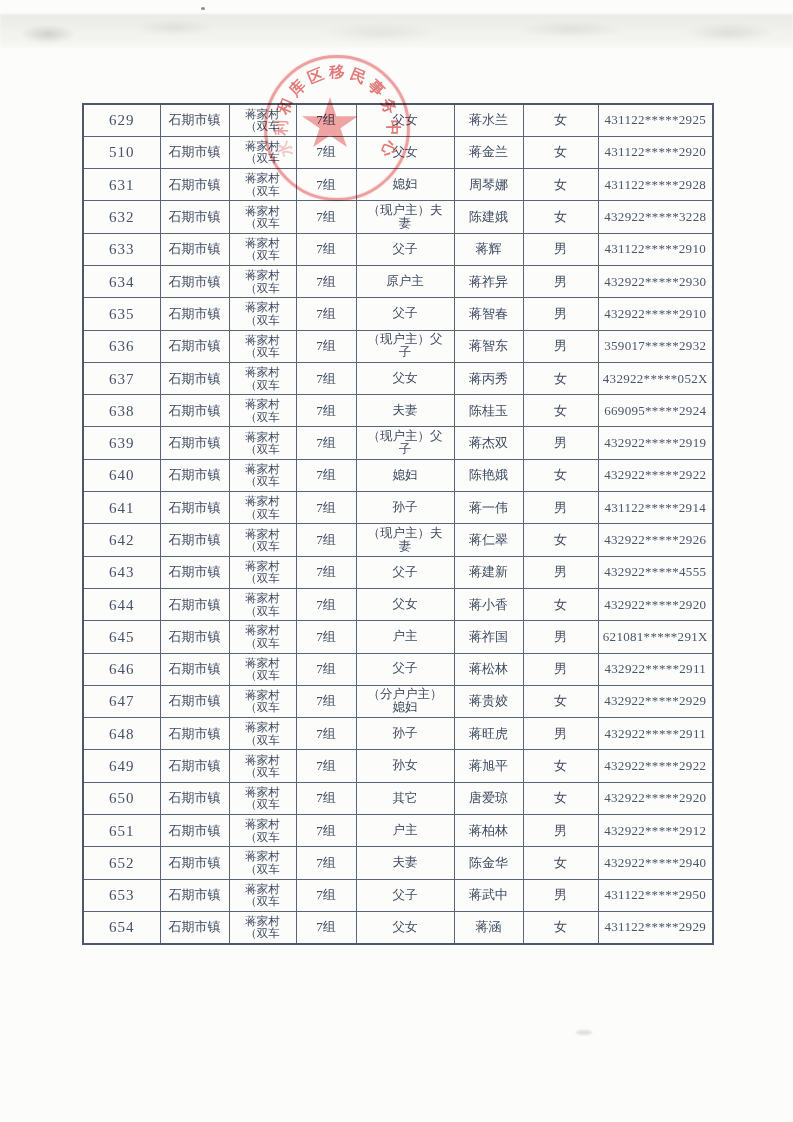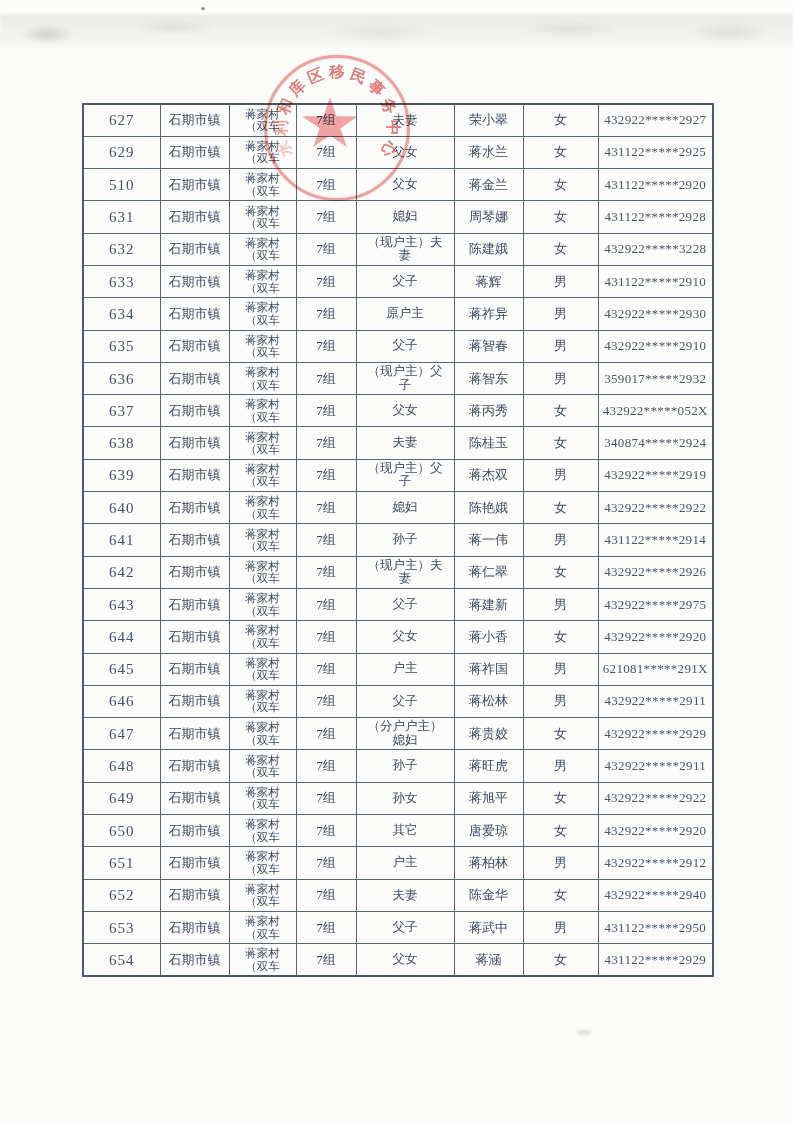--- a/index.html
+++ b/index.html
@@ -78,30 +78,20 @@
         <col style="width:69px">
         <col style="width:67px">
       <col style="width:60px">
         <col style="width:98px">
         <col style="width:69px">
       <col style="width:75px">
         <col style="width:115px">
     </colgroup>
     <tbody>
         <tr>
-      <td class="c-no">627</td>
-      <td class="c-town">石期市镇</td>
-      <td class="c-village"><span class="v1">蒋家村</span><br><span class="v2">（双车</span></td>
-      <td class="c-group">7组</td>
-      <td class="c-relation">夫妻</td>
-      <td class="c-name">荣小翠</td>
-      <td class="c-gender">女</td>
-      <td class="c-id">432922*****2927</td>
-    </tr>
-        <tr>
       <td class="c-no">629</td>
       <td class="c-town">石期市镇</td>
       <td class="c-village"><span class="v1">蒋家村</span><br><span class="v2">（双车</span></td>
       <td class="c-group">7组</td>
       <td class="c-relation">父女</td>
       <td class="c-name">蒋水兰</td>
       <td class="c-gender">女</td>
       <td class="c-id">431122*****2925</td>
     </tr>
         <tr>
@@ -185,21 +175,21 @@
       <td class="c-id">432922*****052X</td>
     </tr>
         <tr>
       <td class="c-no">638</td>
       <td class="c-town">石期市镇</td>
       <td class="c-village"><span class="v1">蒋家村</span><br><span class="v2">（双车</span></td>
       <td class="c-group">7组</td>
       <td class="c-relation">夫妻</td>
       <td class="c-name">陈桂玉</td>
       <td class="c-gender">女</td>
-      <td class="c-id">340874*****2924</td>
+      <td class="c-id">669095*****2924</td>
     </tr>
         <tr>
       <td class="c-no">639</td>
       <td class="c-town">石期市镇</td>
       <td class="c-village"><span class="v1">蒋家村</span><br><span class="v2">（双车</span></td>
       <td class="c-group">7组</td>
       <td class="c-relation">（现户主）父子</td>
       <td class="c-name">蒋杰双</td>
       <td class="c-gender">男</td>
       <td class="c-id">432922*****2919</td>
@@ -235,21 +225,21 @@
       <td class="c-id">432922*****2926</td>
     </tr>
         <tr>
       <td class="c-no">643</td>
       <td class="c-town">石期市镇</td>
       <td class="c-village"><span class="v1">蒋家村</span><br><span class="v2">（双车</span></td>
       <td class="c-group">7组</td>
       <td class="c-relation">父子</td>
       <td class="c-name">蒋建新</td>
       <td class="c-gender">男</td>
-      <td class="c-id">432922*****2975</td>
+      <td class="c-id">432922*****4555</td>
     </tr>
         <tr>
       <td class="c-no">644</td>
       <td class="c-town">石期市镇</td>
       <td class="c-village"><span class="v1">蒋家村</span><br><span class="v2">（双车</span></td>
       <td class="c-group">7组</td>
       <td class="c-relation">父女</td>
       <td class="c-name">蒋小香</td>
       <td class="c-gender">女</td>
       <td class="c-id">432922*****2920</td>

